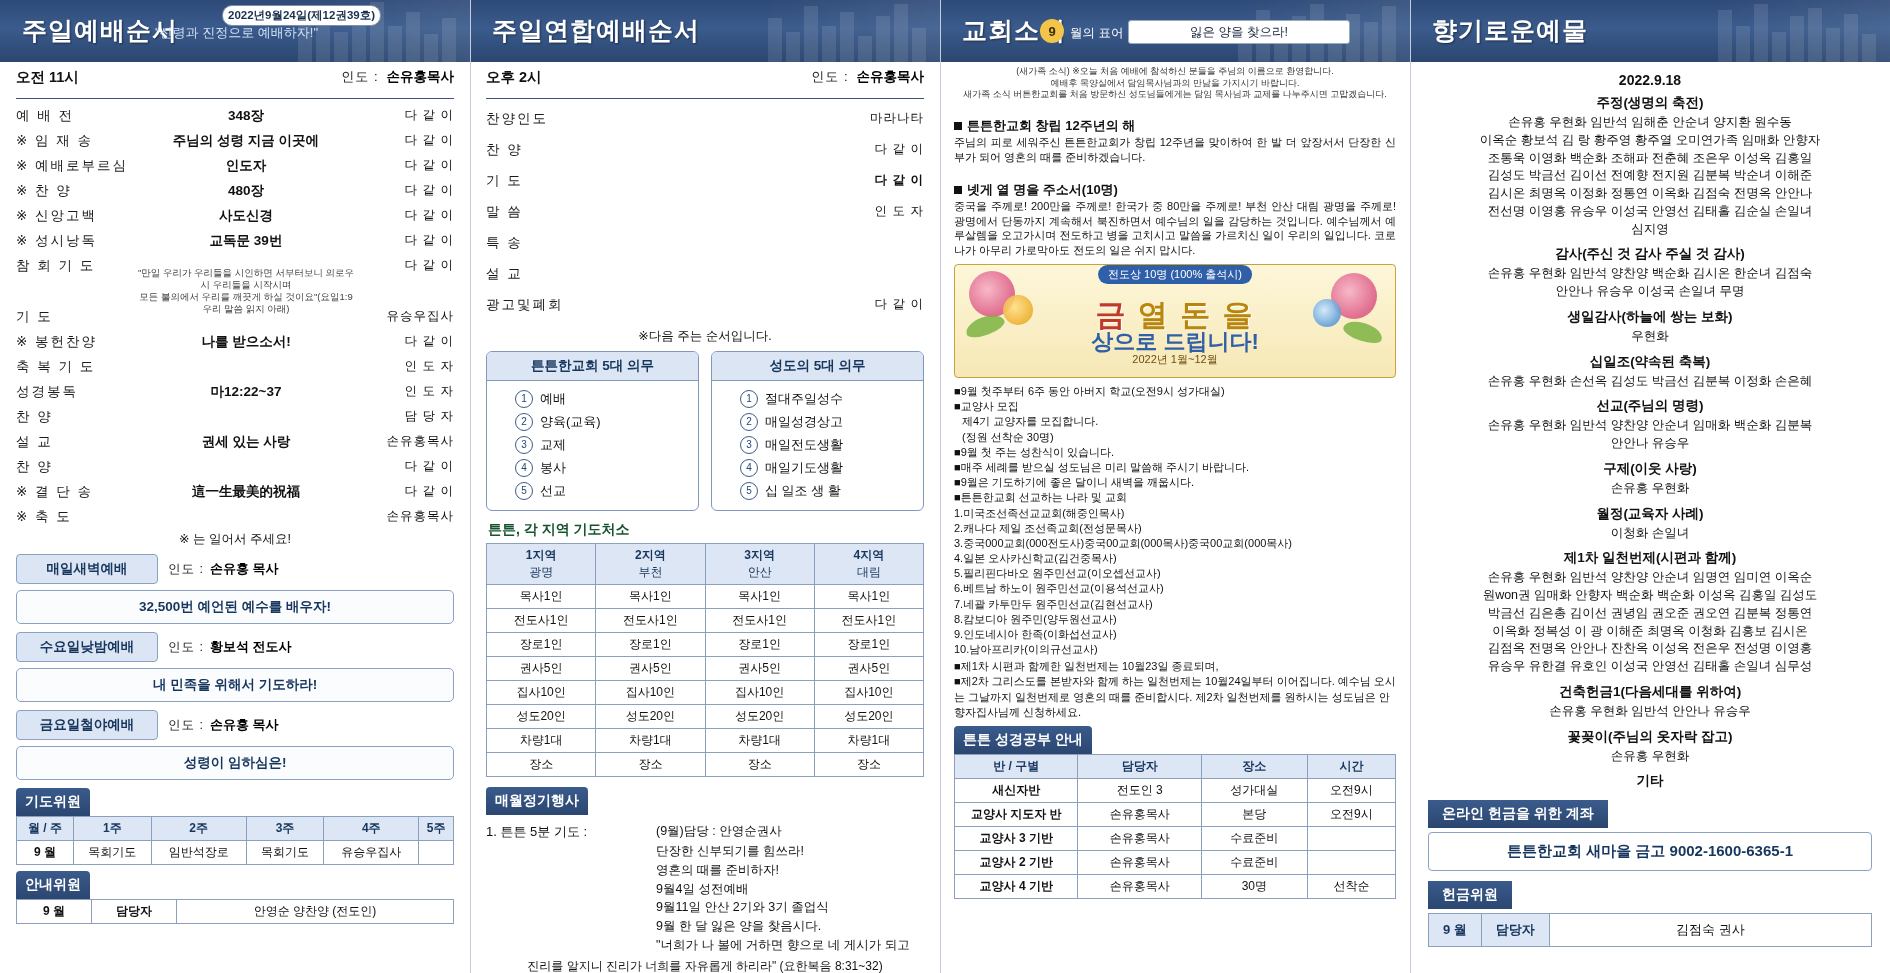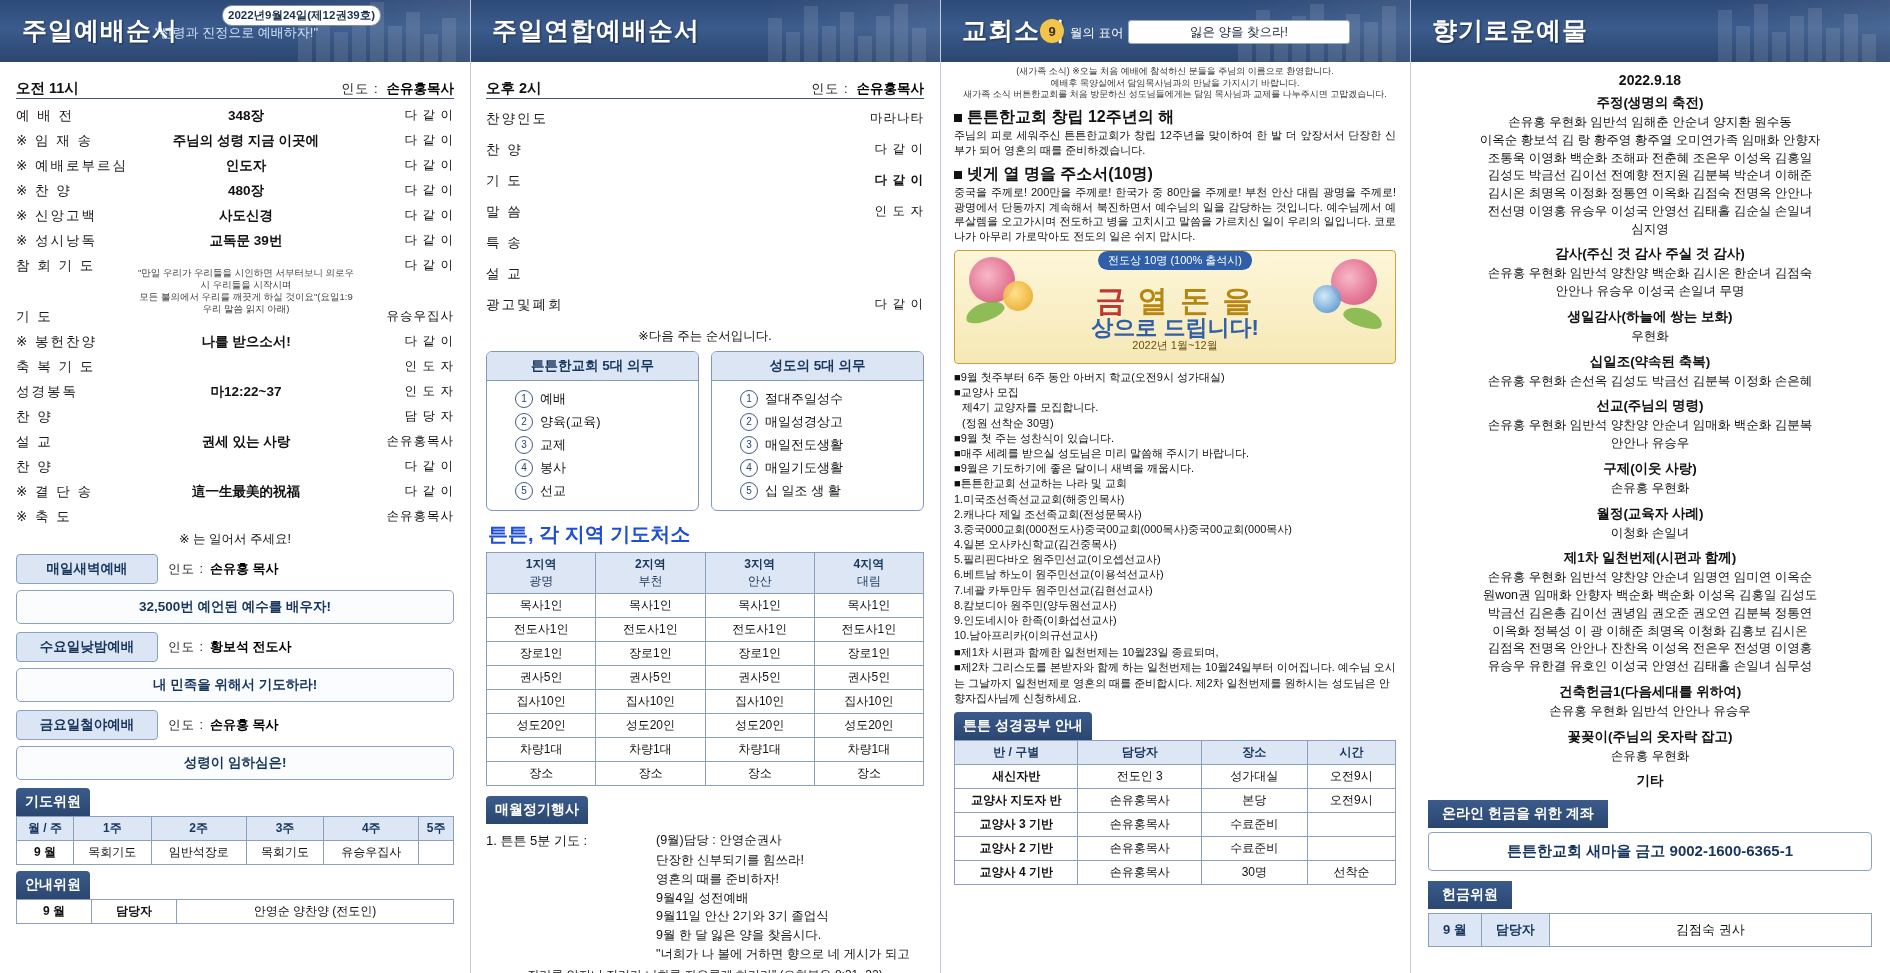--- a/index.html
+++ b/index.html
@@ -60,21 +60,21 @@
   }
 
   
   .body{padding:6px 16px 0 16px;}
   .ord{width:100%;}
   .ord .r{display:flex;align-items:center;height:25px;}
   .ord .lab{width:118px;color:#1b1b1b;font-size:13.5px;letter-spacing:2px;white-space:nowrap;}
   .ord .val{flex:1;text-align:center;font-size:13.5px;font-weight:bold;color:#111;}
   .ord .who{width:96px;text-align:right;font-size:12.5px;color:#111;letter-spacing:1px;}
 
-  .timerow{display:flex;align-items:flex-end;height:30px;border-bottom:1px solid #3b5580;margin-bottom:4px;}
+  .timerow{display:flex;align-items:flex-start;height:30px;border-bottom:1px solid #3b5580;margin-bottom:4px;}
   .timerow .t{font-size:14.5px;font-weight:bold;color:#111;}
   .timerow .sp{flex:1;}
   .timerow .g{font-size:13px;color:#111;letter-spacing:1px;}
   .timerow .gv{font-size:13.5px;font-weight:bold;margin-left:8px;}
 
   .note-small{font-size:9.5px;color:#444;line-height:1.25;text-align:center;}
   .center-note{text-align:center;font-size:12.5px;color:#111;margin-top:2px;}
 
   
   .pill{
@@ -115,26 +115,26 @@
     margin:0;background:#dbe5f3;color:#16365e;font-size:13.5px;font-weight:bold;
     text-align:center;padding:5px 0;border-bottom:1px solid #7f99bd;
   }
   .duty ol{margin:6px 0 8px 0;padding:0;list-style:none;}
   .duty li{display:flex;align-items:center;font-size:13px;color:#111;padding:2.5px 0 2.5px 28px;}
   .duty li .n{
     width:16px;height:16px;border-radius:50%;border:1px solid #3c5c8c;color:#23457a;
     font-size:10px;display:flex;align-items:center;justify-content:center;margin-right:7px;flex:0 0 auto;
   }
 
-  .subtitle{font-size:20px;font-weight:bold;color:#1d4ed8;margin:10px 0 4px 2px;}
+  .subtitle{font-size:14px;font-weight:bold;color:#14532d;margin:10px 0 4px 2px;}
 
   
   .c3 .body{padding:4px 14px 0 14px;}
   .tiny{font-size:9px;color:#333;line-height:1.3;text-align:center;}
-  .blk-title{font-size:16px;font-weight:bold;color:#111;margin-top:6px;}
+  .blk-title{font-size:13px;font-weight:bold;color:#111;margin-top:16px;}
   .blk-title .sq{display:inline-block;width:8px;height:8px;background:#111;margin-right:5px;}
   .para{font-size:11px;color:#111;line-height:1.35;text-align:justify;}
   .list11{font-size:11px;color:#111;line-height:1.38;}
   .goldbox{
     margin:6px 0;border:1px solid #c9a23a;border-radius:4px;
     background:linear-gradient(180deg,#fdf6d9,#f6e8b6);
     height:112px;position:relative;overflow:hidden;
   }
   .goldbox .tape{
     position:absolute;left:50%;transform:translateX(-50%);top:0;

